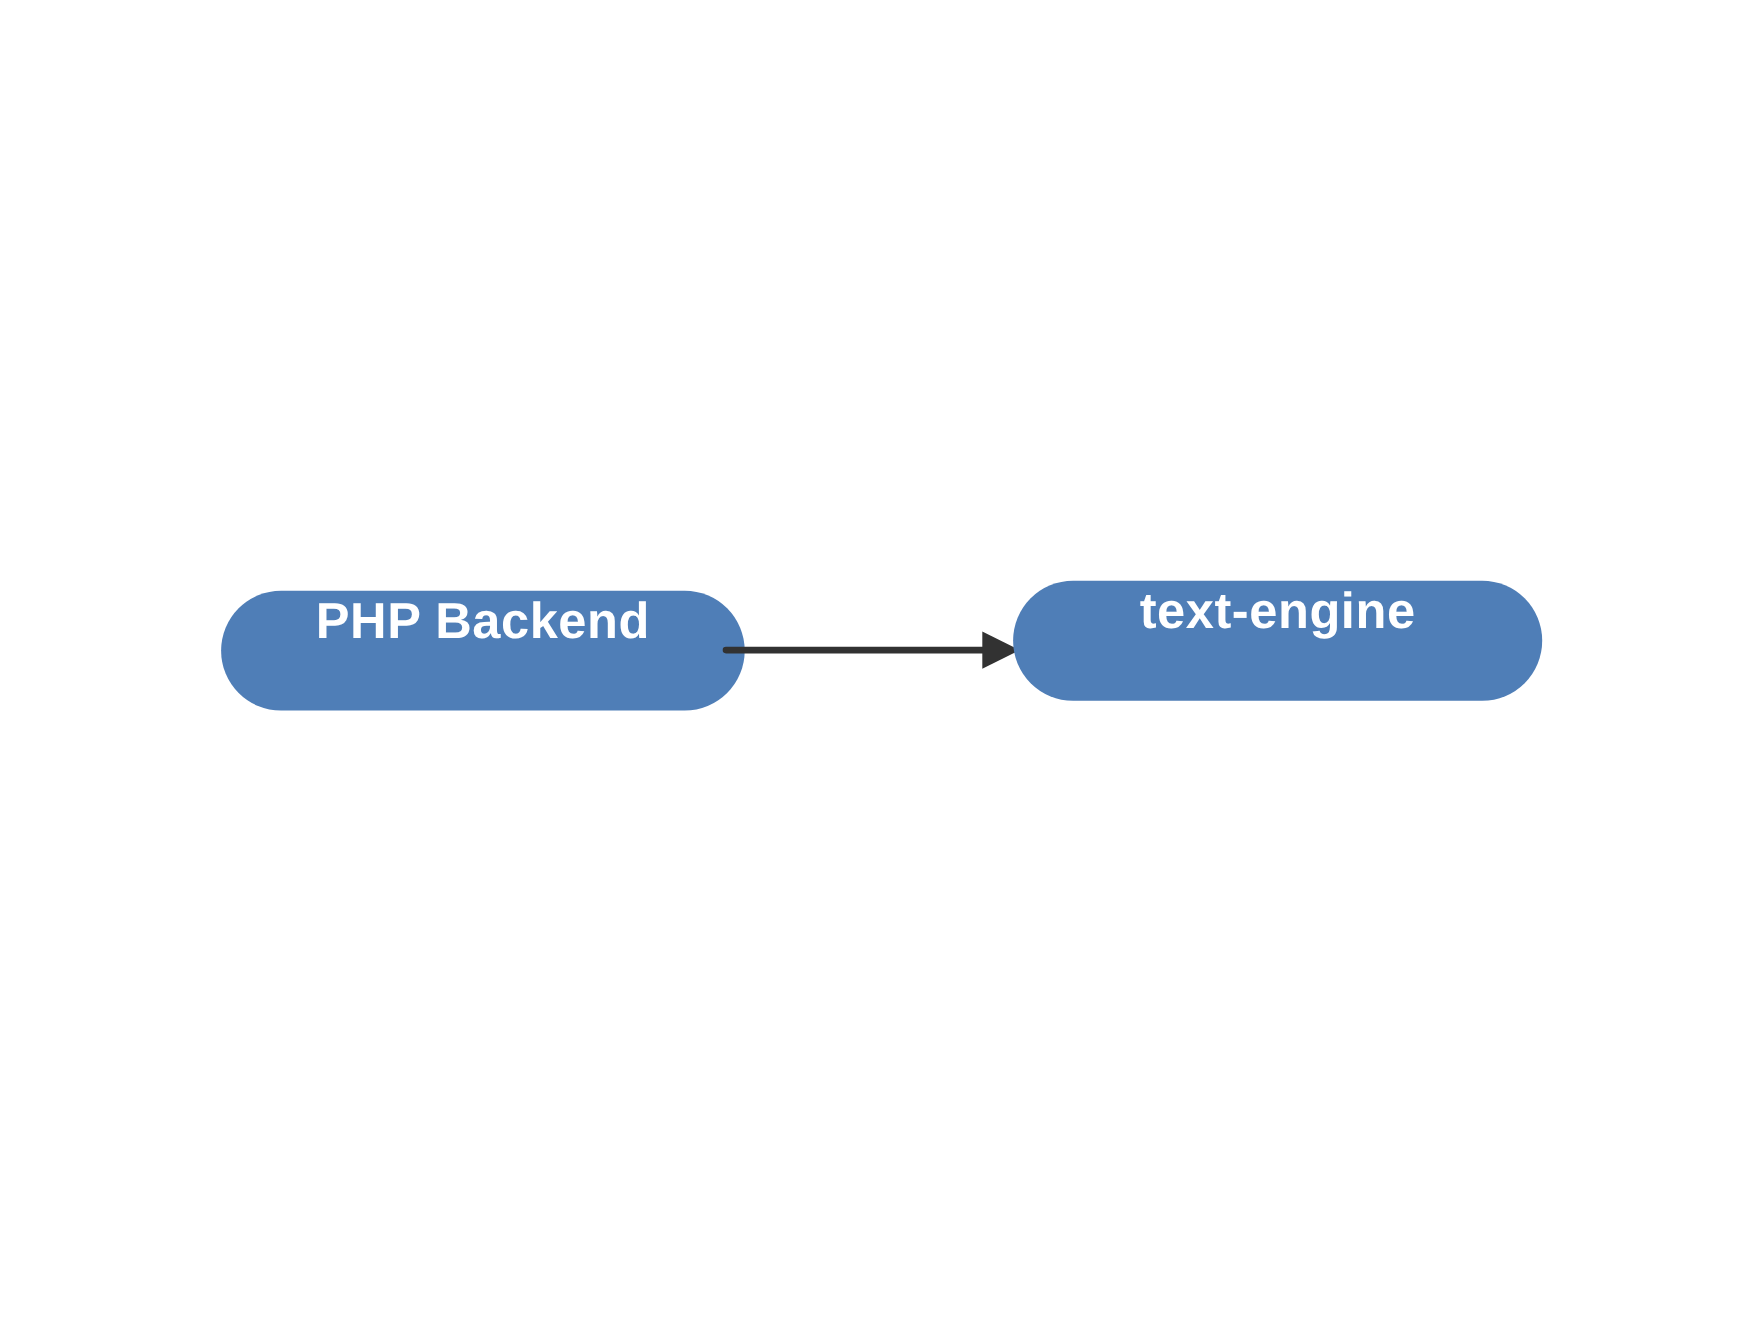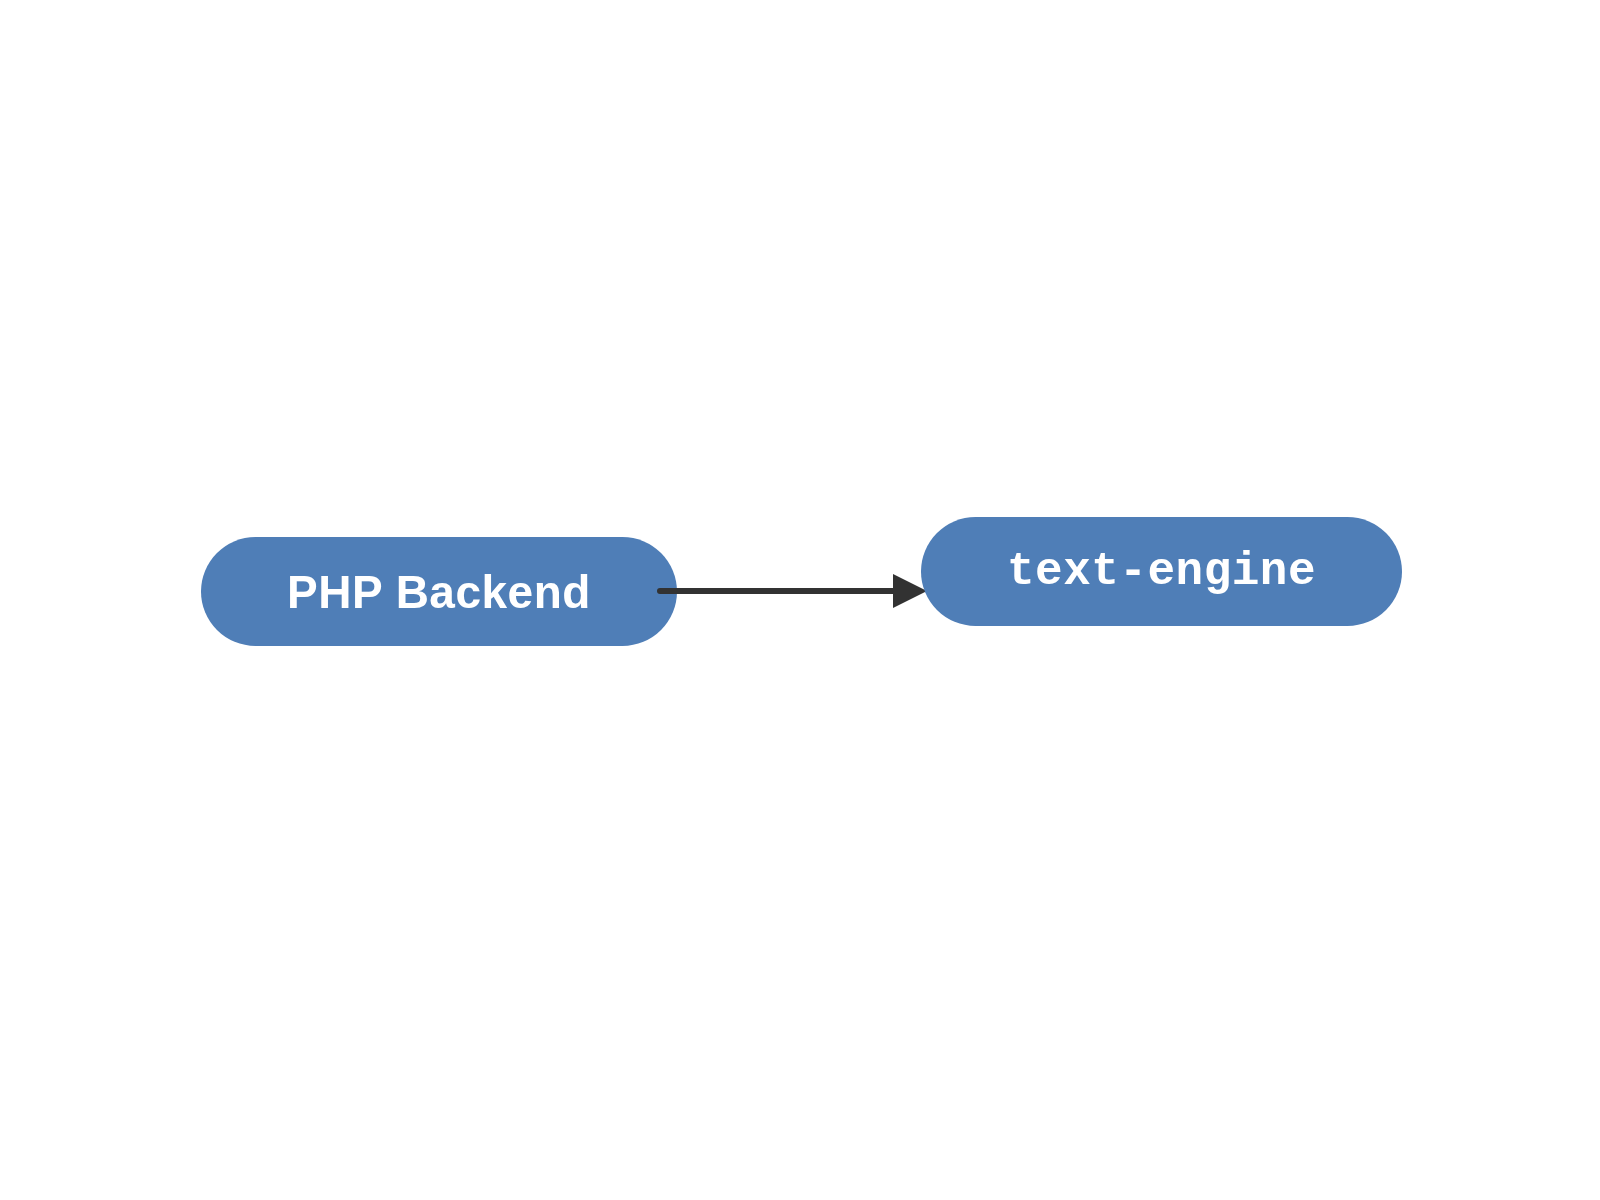--- a/index.html
+++ b/index.html
@@ -19,33 +19,31 @@
     left: 0;
     top: 0;
     width: 1600px;
     height: 1200px;
   }
   .node {
     position: absolute;
     height: 109px;
     border-radius: 55px;
     display: flex;
-    align-items: center;
     justify-content: center;
   }
   .node-left {
     left: 201px;
     top: 537px;
     width: 476px;
   }
   .node-right {
     left: 921px;
-    top: 517px;
+    top: 528px;
     width: 481px;
-    font-family: Liberation Mono, monospace;
   }
   .node-label {
     font-size: 46px;
     font-weight: bold;
     letter-spacing: 0.5px;
     white-space: nowrap;
   }
   .edge {
     position: absolute;
     left: 655px;

